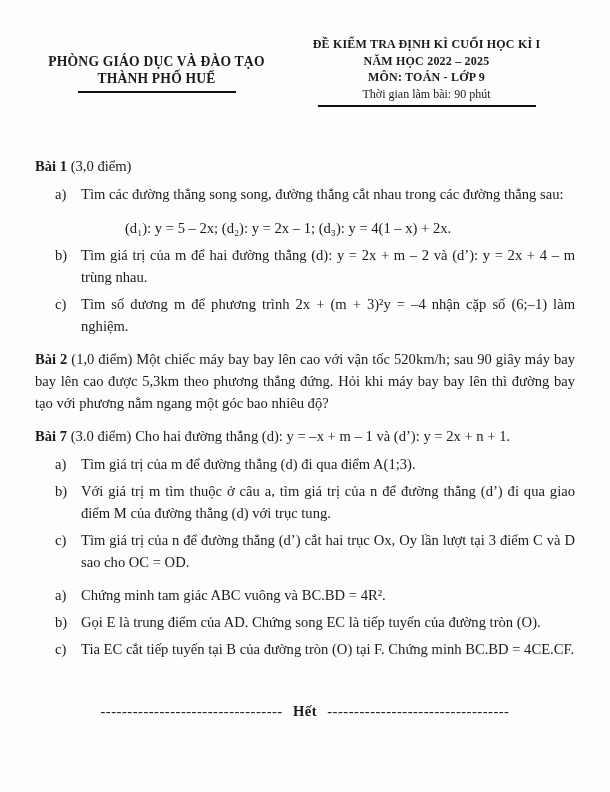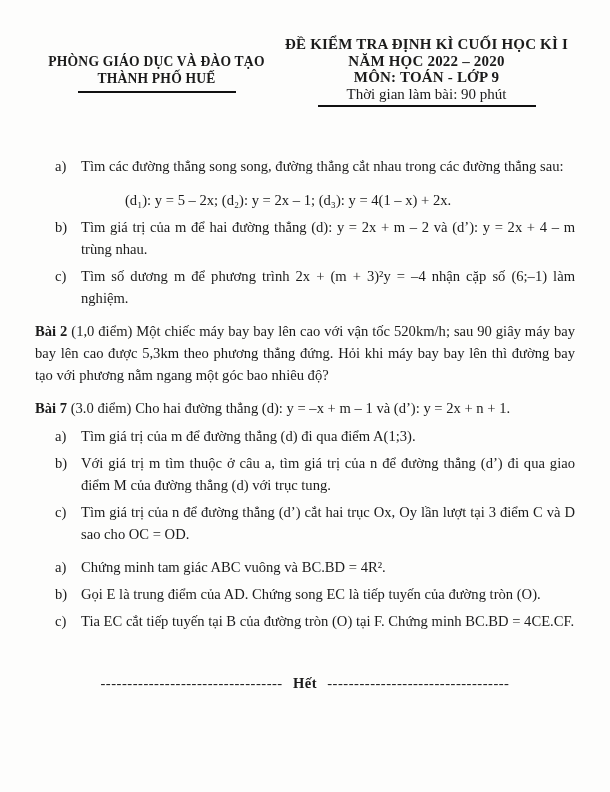--- a/index.html
+++ b/index.html
@@ -16,21 +16,21 @@
     box-sizing:border-box;
     padding:36px 35px 0 35px;
     overflow:hidden;
   }
   
   .header{display:flex;align-items:center;}
   .header-left{width:45%;text-align:center;padding-top:2px;}
   .header-left .h-line{font-weight:bold;font-size:13.6px;line-height:17px;letter-spacing:.2px;}
   .left-underline{width:158px;border-bottom:2.2px solid #111;margin:4px auto 0 auto;}
   .header-right{width:55%;text-align:center;}
-  .header-right .h-line{font-size:15px;line-height:16.5px;}
+  .header-right .h-line{font-size:12px;line-height:16.5px;}
   .header-right .bold{font-weight:bold;letter-spacing:.2px;}
   .right-underline{width:218px;border-bottom:2.2px solid #111;margin:3px auto 0 auto;}
   
   .body{margin-top:48px;}
   .problem{margin-bottom:11px;}
   .problem-head{margin:0 0 6px 0;text-align:justify;}
   .problem-title{font-weight:bold;}
   .items{padding-left:20px;}
   .item{display:flex;margin-bottom:5px;}
   .item-label{flex:none;width:26px;}
@@ -46,30 +46,35 @@
 <div class="page">
 
   <div class="header">
     <div class="header-left">
       <div class="h-line">PHÒNG GIÁO DỤC VÀ ĐÀO TẠO</div>
       <div class="h-line">THÀNH PHỐ HUẾ</div>
       <div class="left-underline"></div>
     </div>
     <div class="header-right">
       <div class="h-line bold">ĐỀ KIỂM TRA ĐỊNH KÌ CUỐI HỌC KÌ I</div>
-      <div class="h-line bold">NĂM HỌC 2022 – 2020</div>
+      <div class="h-line bold">NĂM HỌC 2022 – 2025</div>
       <div class="h-line bold">MÔN: TOÁN - LỚP 9</div>
       <div class="h-line">Thời gian làm bài: 90 phút</div>
       <div class="right-underline"></div>
     </div>
   </div>
 
   <div class="body">
 
     <div class="problem">
+      <p class="problem-head">
+        <span class="problem-title">Bài 1</span>
+        <span>(3,0 điểm)</span>
+        <span></span>
+      </p>
       <div class="items">
         <div class="item">
           <span class="item-label">a)</span>
           <span class="item-body">Tìm các đường thẳng song song, đường thẳng cắt nhau trong các đường thẳng sau:</span>
         </div>
         <div class="formula-line">(d₁): y = 5 – 2x; (d₂): y = 2x – 1; (d₃): y = 4(1 – x) + 2x.</div>
         <div class="item">
           <span class="item-label">b)</span>
           <span class="item-body">Tìm giá trị của m để hai đường thẳng (d): y = 2x + m – 2 và (d’): y = 2x + 4 – m trùng nhau.</span>
         </div>

